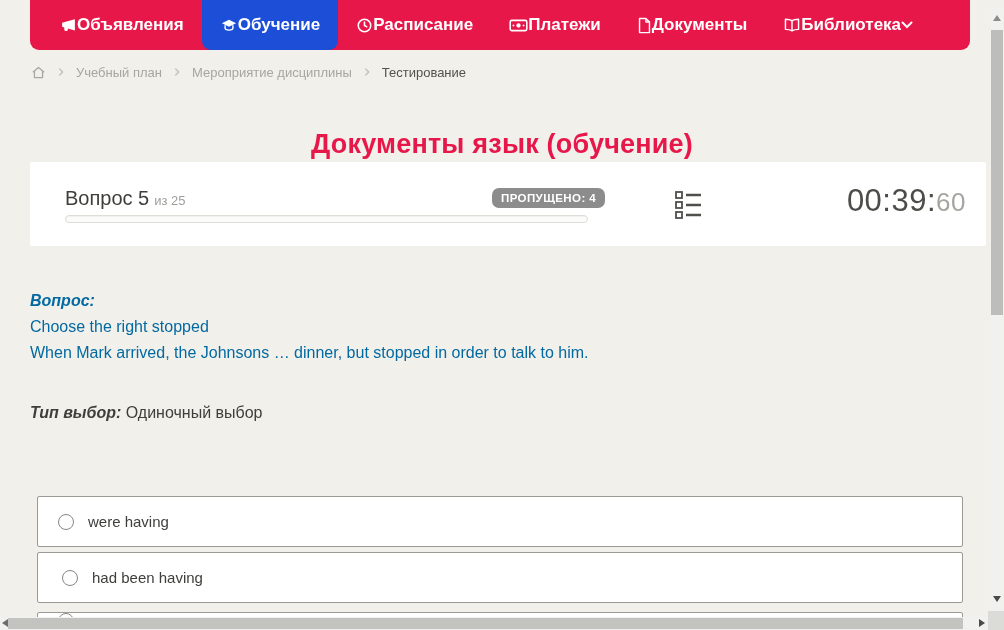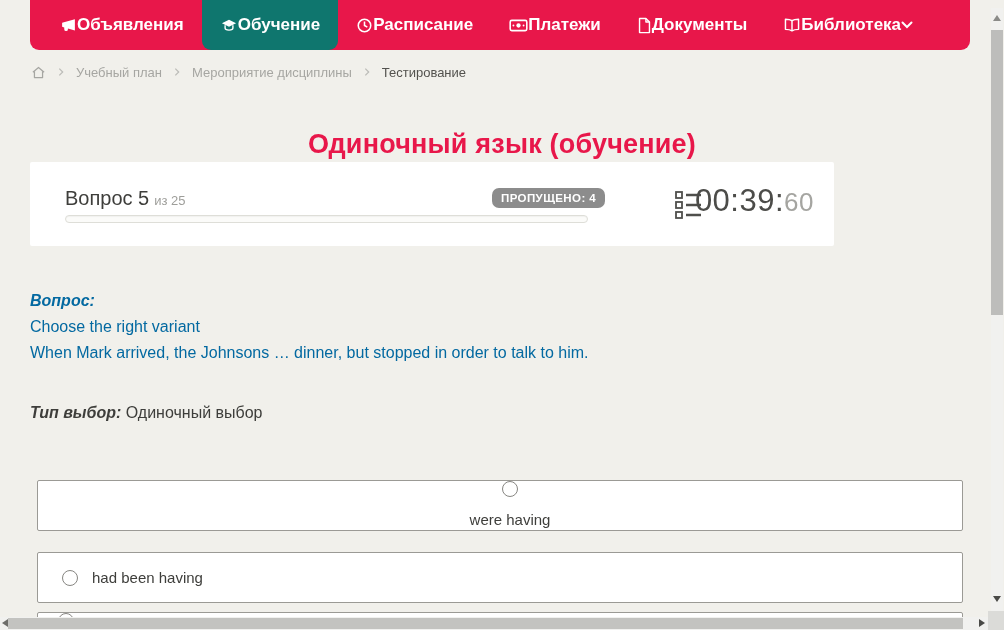--- a/index.html
+++ b/index.html
@@ -12,41 +12,41 @@
   
   .navbar{
     position:absolute;left:30px;top:0;width:940px;height:50px;
     background:#e8174a;border-radius:0 0 9px 9px;
     display:flex;align-items:stretch;padding-left:12px;box-sizing:border-box;
   }
   .nav-item{
     display:flex;align-items:center;gap:0;padding:0 18px;
     color:#fff;font-weight:bold;font-size:17px;cursor:pointer;white-space:nowrap;
   }
-  .nav-item.active{background:#0f766e;border-radius:0 0 9px 9px;}
+  .nav-item.active{background:#1d4ed8;border-radius:0 0 9px 9px;}
   .nav-ico{display:flex;align-items:center;}
   .nav-ico svg{display:block;}
   
   .breadcrumb{
     position:absolute;left:31px;top:63px;height:18px;
     display:flex;align-items:center;gap:10px;
     font-size:13px;color:#a6a6a2;
   }
   .crumb{cursor:pointer;}
   .crumb.current{color:#53524e;}
   .crumb-sep{display:flex;align-items:center;}
   .home{display:flex;align-items:center;cursor:pointer;}
   
   .page-title{
     position:absolute;left:0;top:111px;width:100%;text-align:center;
     color:#e8174a;font-size:27px;font-weight:bold;letter-spacing:.2px;
   }
   
   .panel{
-    position:absolute;left:30px;top:162px;width:804px;height:84px;
+    position:absolute;left:30px;top:162px;width:956px;height:84px;
     background:#ffffff;border-radius:2px;
   }
   .q-num{
     position:absolute;left:35px;top:25px;
     font-size:20px;color:#3e3e3b;white-space:nowrap;
   }
   .q-of{font-size:13px;color:#9e9e9a;margin-left:5px;font-weight:normal;}
   .badge{
     position:absolute;left:462px;top:26px;
     background:#8c8c8c;color:#fff;font-size:11.5px;font-weight:bold;
@@ -73,21 +73,21 @@
   .answer-type{
     position:absolute;left:30px;top:400px;
     font-size:16px;line-height:26px;color:#3e3e3b;
   }
   
   .option{
     position:absolute;left:37px;width:926px;height:51px;box-sizing:border-box;
     background:#fff;border:1px solid #9b9a95;border-radius:2px;
     display:flex;align-items:center;gap:14px;padding-left:20px;cursor:pointer;
   }
-  .opt-1{top:480px;flex-direction:column;}
+  .opt-1{top:496px;}
   .opt-2{top:552px;padding-left:24px;}
   .opt-3{top:612px;height:18px;overflow:hidden;}
   .radio{
     width:14px;height:14px;border:1px solid #878682;border-radius:50%;
     background:#fff;flex:0 0 auto;
   }
   .opt-label{font-size:15px;color:#3e3e3b;}
   
   .vtrack{position:absolute;left:991px;top:8px;width:12px;height:603px;background:#f1f1ef;cursor:pointer;}
   .vthumb{position:absolute;left:991px;top:30px;width:12px;height:285px;background:#bdbdbb;cursor:pointer;}
@@ -185,21 +185,21 @@
   </span>
   <span class="crumb">Мероприятие дисциплины</span>
   <span class="crumb-sep">
     <svg width="10" height="10" viewBox="0 0 24 24" fill="none" stroke="#bcbcb8" stroke-width="3">
         <path d="M8 4l8 8-8 8"></path>
       </svg>
   </span>
   <span class="crumb current">Тестирование</span>
 </div>
 
-<h1 class="page-title">Одиночный язык (обучение)</h1>
+<h1 class="page-title">Документы язык (обучение)</h1>
 
 <div class="panel">
   <div class="q-num">
     <span>Вопрос 5</span><span class="q-of">из 25</span>
   </div>
   <div class="badge">ПРОПУЩЕНО: 4</div>
   <div class="progress">
     <div class="progress-fill" style="width: 0%;"></div>
   </div>
   <div class="list-btn">
@@ -210,21 +210,21 @@
       <path d="M11 5h15M11 15h15M11 25h15" stroke-width="2.4"></path>
     </svg>
   </div>
   <div class="timer">
     <span class="t-main">00:39:</span><span class="t-sec">60</span>
   </div>
 </div>
 
 <div class="question-block">
   <div class="bi">Вопрос:</div>
-  <div>Choose the right variant</div>
+  <div>Choose the right stopped</div>
   <div>When Mark arrived, the Johnsons … dinner, but stopped in order to talk to him.</div>
 </div>
 
 <div class="answer-type">
   <span class="bi">Тип выбор:</span>
   <span>Одиночный выбор</span>
 </div>
 
 <div class="option opt-1">
   <span class="radio"></span>

